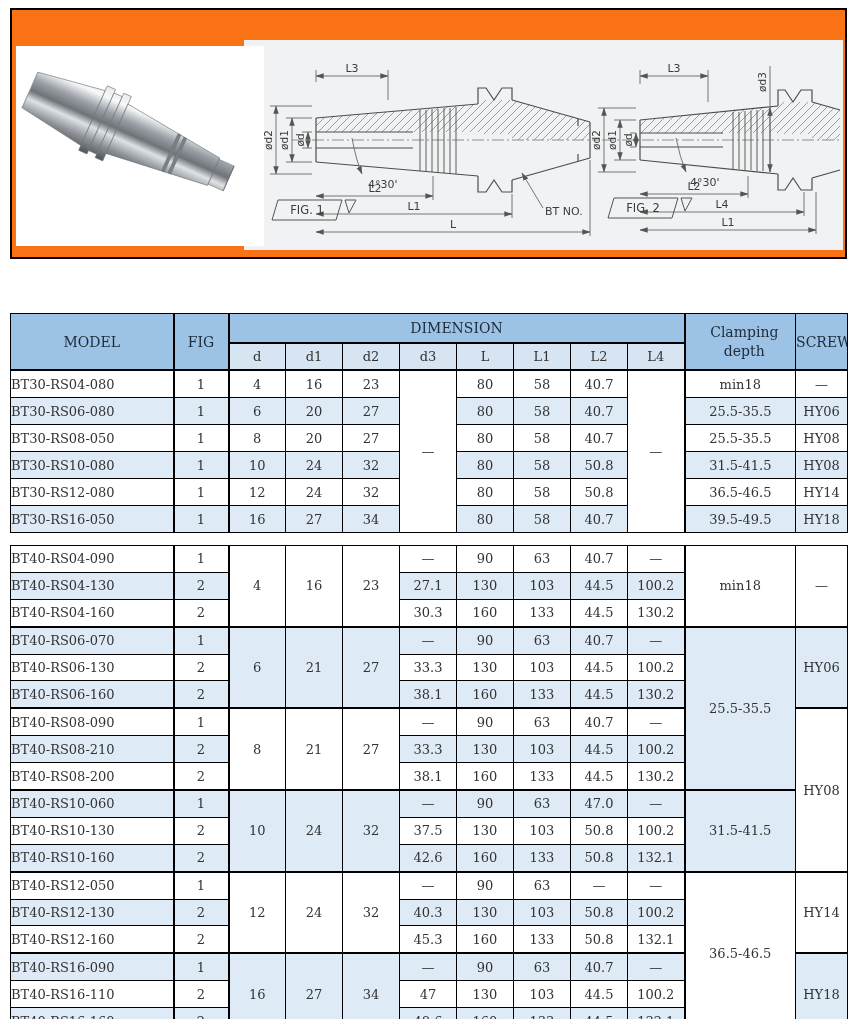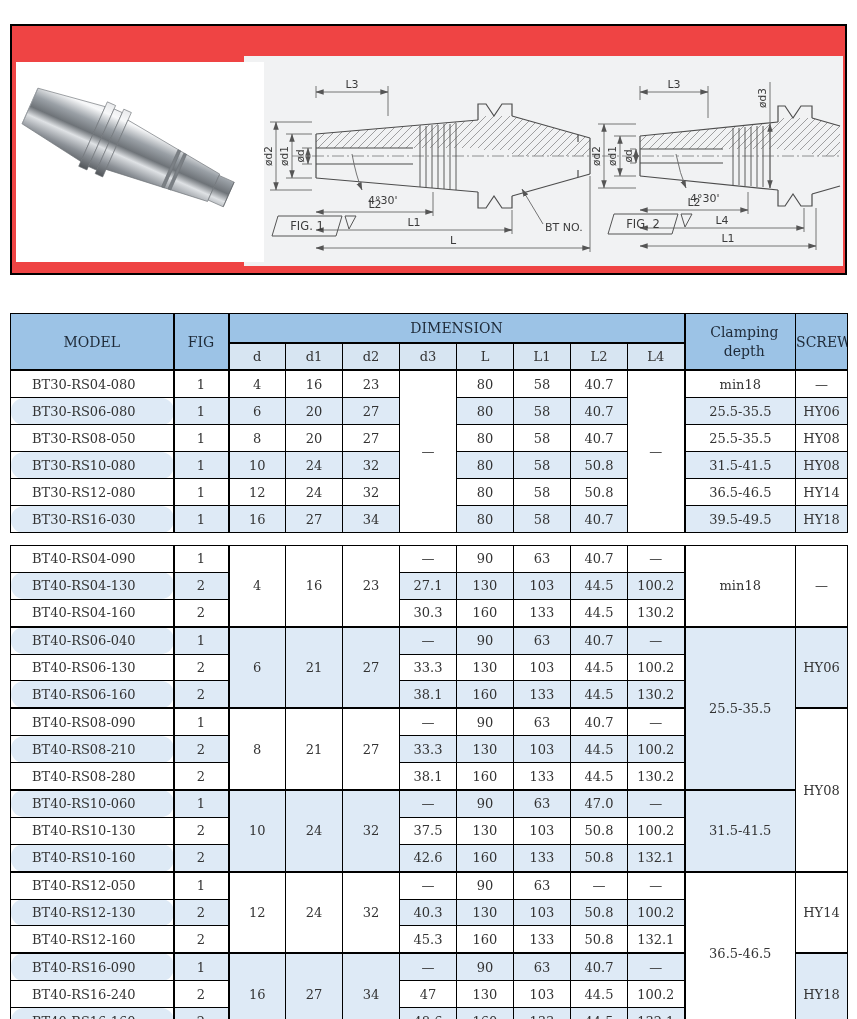--- a/index.html
+++ b/index.html
@@ -2,22 +2,22 @@
 <html><head>
 <meta charset="utf-8">
 <style>
   html,body{margin:0;padding:0;}
   body{
     width:857px;height:1019px;position:relative;background:#ffffff;
     font-family:"DejaVu Serif","Liberation Serif",serif;color:#2e2e2e;
   }
   
   .figbox{
-    position:absolute;left:10px;top:24px;width:833px;height:247px;
-    border:2px solid #000;background:#ef4444;
+    position:absolute;left:10px;top:8px;width:833px;height:247px;
+    border:2px solid #000;background:#f97316;
   }
   .graypanel{
     position:absolute;left:232px;top:30px;width:599px;height:210px;
     background:#f1f2f3;
   }
   .photo{
     position:absolute;left:4px;top:36px;width:248px;height:200px;background:#fff;
   }
   .photo svg,.graypanel svg{display:block;position:absolute;}
   svg text{font-family:"DejaVu Sans","Liberation Sans",sans-serif;fill:#3c3c3c;}
@@ -31,21 +31,21 @@
   th,td{
     border:1px solid #000;text-align:center;vertical-align:middle;
     font-size:13px;font-weight:normal;padding:0;overflow:hidden;white-space:nowrap;
     color:#333;
   }
   #t1 thead tr.main th{height:28px;background:#9cc3e6;font-size:14px;color:#1e2a38;}
   #t1 thead tr.sub th{height:25px;background:#d7e5f2;}
   #t1 thead th{border-bottom:2px solid #000;}
   #t1 tbody td{height:26px;}
   #t2 tbody td{height:25.9px;}
-  td.model{text-align:left;padding-left:21px;border-right:2px solid #000;border-radius:13px;}
+  td.model{text-align:left;padding-left:0;border-right:2px solid #000;}
   .model + td{border-right:2px solid #000;}   
   th.hmodel,th.hfig{border-right:2px solid #000;margin-left:44px;}
   th.hclamp,td.clamp{border-left:2px solid #000;}
   th.hclamp{line-height:1.35;white-space:normal;padding-left:8px;}
   tr.alt td{background:#deeaf6;}
   td.w{background:#ffffff;}
   tr.grp td{border-top:2px solid #000;}
 </style>
 </head>
 <body>
@@ -325,21 +325,21 @@
         <td>12</td>
         <td>24</td>
         <td>32</td>
         <td>80</td>
         <td>58</td>
         <td>50.8</td>
         <td class="w clamp">36.5-46.5</td>
         <td class="w">HY14</td>
       </tr>
       <tr class="alt">
-        <td class="model">BT30-RS16-030</td>
+        <td class="model">BT30-RS16-050</td>
         <td>1</td>
         <td>16</td>
         <td>27</td>
         <td>34</td>
         <td>80</td>
         <td>58</td>
         <td>40.7</td>
         <td class="w clamp">39.5-49.5</td>
         <td class="w">HY18</td>
       </tr>
@@ -388,21 +388,21 @@
       <tr>
         <td class="model">BT40-RS04-160</td>
         <td>2</td>
         <td>30.3</td>
         <td>160</td>
         <td>133</td>
         <td>44.5</td>
         <td>130.2</td>
       </tr>
       <tr class="alt grp">
-        <td class="model">BT40-RS06-040</td>
+        <td class="model">BT40-RS06-070</td>
         <td>1</td>
         <td rowspan="3" class="w">6</td>
         <td rowspan="3" class="w">21</td>
         <td rowspan="3" class="w">27</td>
         <td>—</td>
         <td>90</td>
         <td>63</td>
         <td>40.7</td>
         <td>—</td>
         <td rowspan="6" class="w clamp">25.5-35.5</td>
@@ -442,21 +442,21 @@
       <tr class="alt">
         <td class="model">BT40-RS08-210</td>
         <td>2</td>
         <td>33.3</td>
         <td>130</td>
         <td>103</td>
         <td>44.5</td>
         <td>100.2</td>
       </tr>
       <tr>
-        <td class="model">BT40-RS08-280</td>
+        <td class="model">BT40-RS08-200</td>
         <td>2</td>
         <td>38.1</td>
         <td>160</td>
         <td>133</td>
         <td>44.5</td>
         <td>130.2</td>
       </tr>
       <tr class="alt grp">
         <td class="model">BT40-RS10-060</td>
         <td>1</td>
@@ -527,21 +527,21 @@
         <td rowspan="3" class="w">27</td>
         <td rowspan="3" class="w">34</td>
         <td>—</td>
         <td>90</td>
         <td>63</td>
         <td>40.7</td>
         <td>—</td>
         <td rowspan="3" class="w">HY18</td>
       </tr>
       <tr>
-        <td class="model">BT40-RS16-240</td>
+        <td class="model">BT40-RS16-110</td>
         <td>2</td>
         <td>47</td>
         <td>130</td>
         <td>103</td>
         <td>44.5</td>
         <td>100.2</td>
       </tr>
       <tr class="alt">
         <td class="model">BT40-RS16-160</td>
         <td>2</td>

